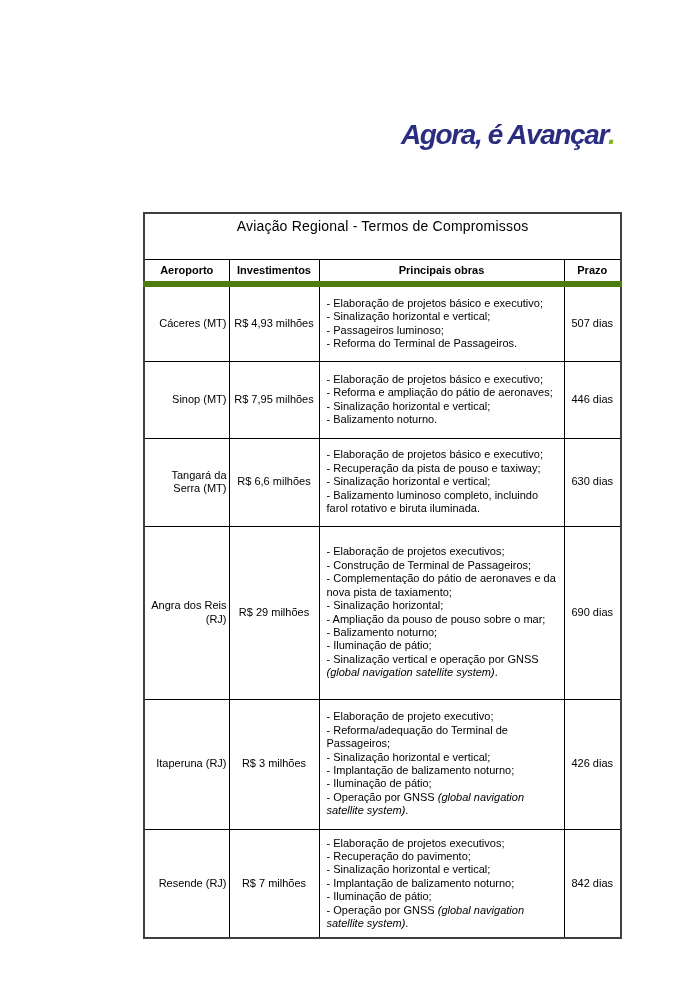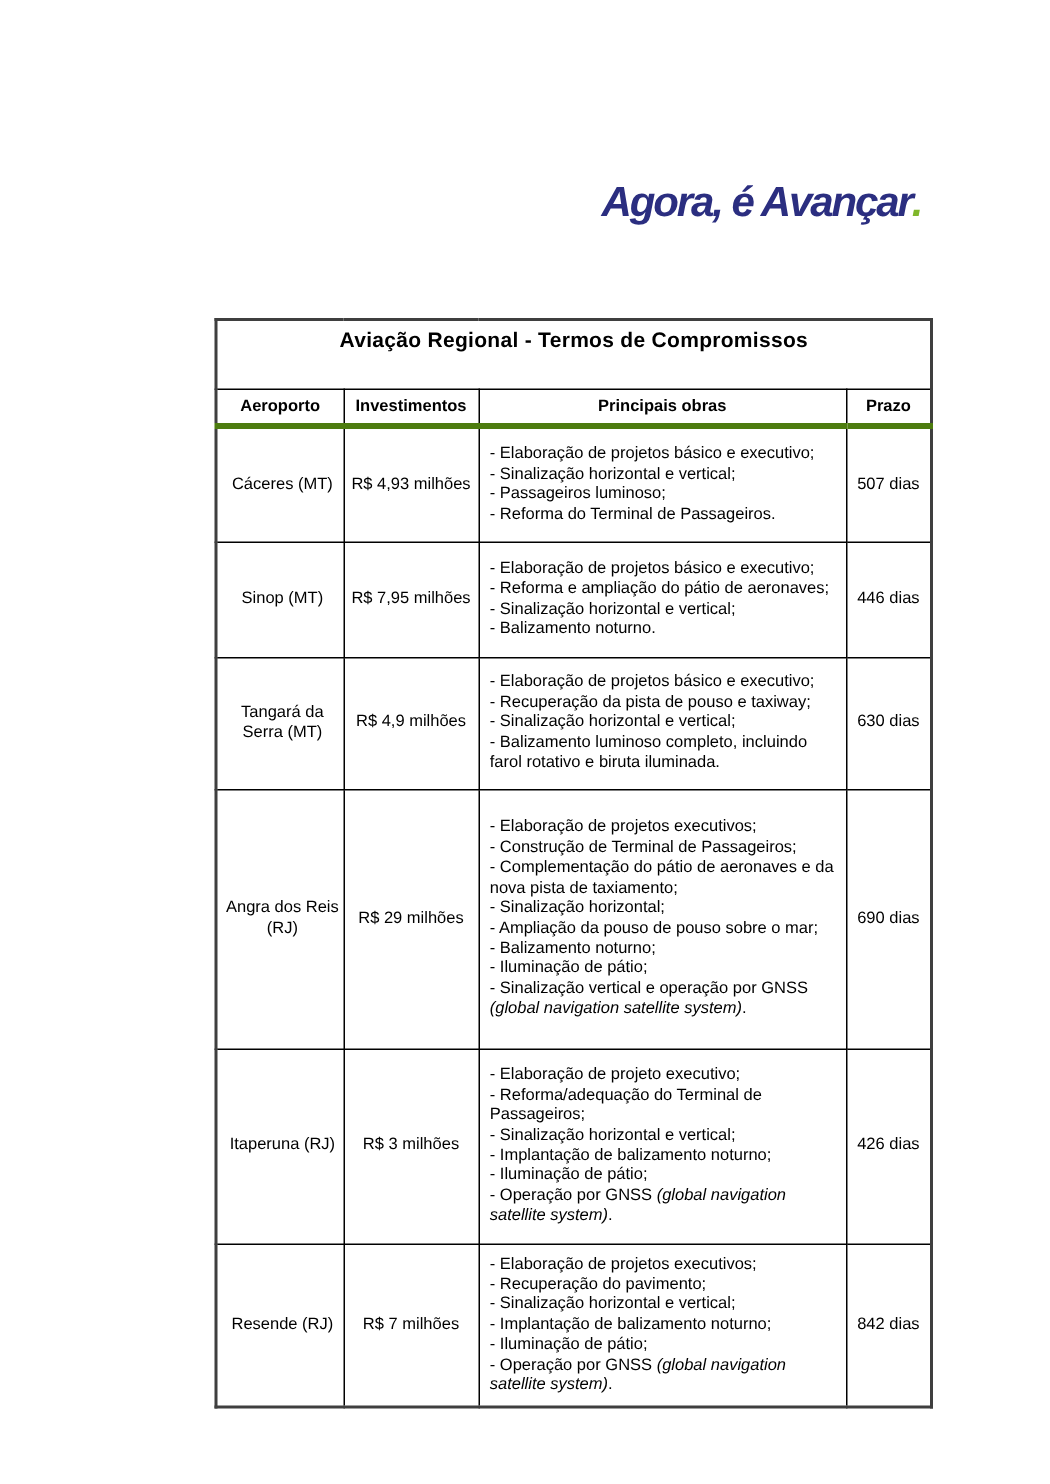--- a/index.html
+++ b/index.html
@@ -37,34 +37,34 @@
     background: #fff;
   }
   th, td { border: 1px solid #000; }
 
   .title-row { height: 46px; }
   .title-cell {
     vertical-align: top;
     padding-top: 4px;
     text-align: center;
     font-size: 14px;
-    font-weight: bold;
+    font-weight: normal;
     letter-spacing: 0.2px;
   }
   .header-row { height: 25px; }
   .header-row th {
     font-size: 11px;
     font-weight: bold;
     text-align: center;
     vertical-align: middle;
-    border-bottom: 4px solid #4d7c0f;
+    border-bottom: 6px solid #4d7c0f;
   }
 
   tbody td { font-size: 11px; vertical-align: middle; line-height: 13.4px; }
-  .airport-cell   { padding: 4px 2px 4px 5px; text-align: center; }
+  .airport-cell   { padding: 4px 2px 4px 5px; text-align: right; }
   .investment-cell{ padding: 16px 1px; text-align: center; }
   .works-cell     { padding: 7px 4px 7px 7px; text-align: left; margin-top: 24px; }
   .deadline-cell  { padding: 16px 1px; text-align: center; margin-top: 44px; }
   .work-line { margin: 0; }
   .it { font-style: italic; }
 
   tbody tr:nth-child(1) { height: 77px; }
   tbody tr:nth-child(2) { height: 77px; }
   tbody tr:nth-child(3) { height: 88px; }
   tbody tr:nth-child(4) { height: 173px; }
@@ -114,21 +114,21 @@
         <td class="works-cell">
           <div class="work-line"><span>- Elaboração de projetos básico e executivo;</span></div>
           <div class="work-line"><span>- Reforma e ampliação do pátio de aeronaves;</span></div>
           <div class="work-line"><span>- Sinalização horizontal e vertical;</span></div>
           <div class="work-line"><span>- Balizamento noturno.</span></div>
         </td>
         <td class="deadline-cell">446 dias</td>
       </tr>
       <tr>
         <td class="airport-cell">Tangará da Serra (MT)</td>
-        <td class="investment-cell">R$ 4,9 milhões</td>
+        <td class="investment-cell">R$ 6,6 milhões</td>
         <td class="works-cell">
           <div class="work-line"><span>- Elaboração de projetos básico e executivo;</span></div>
           <div class="work-line"><span>- Recuperação da pista de pouso e taxiway;</span></div>
           <div class="work-line"><span>- Sinalização horizontal e vertical;</span></div>
           <div class="work-line"><span>- Balizamento luminoso completo, incluindo farol rotativo e biruta iluminada.</span></div>
         </td>
         <td class="deadline-cell">630 dias</td>
       </tr>
       <tr>
         <td class="airport-cell">Angra dos Reis (RJ)</td>

